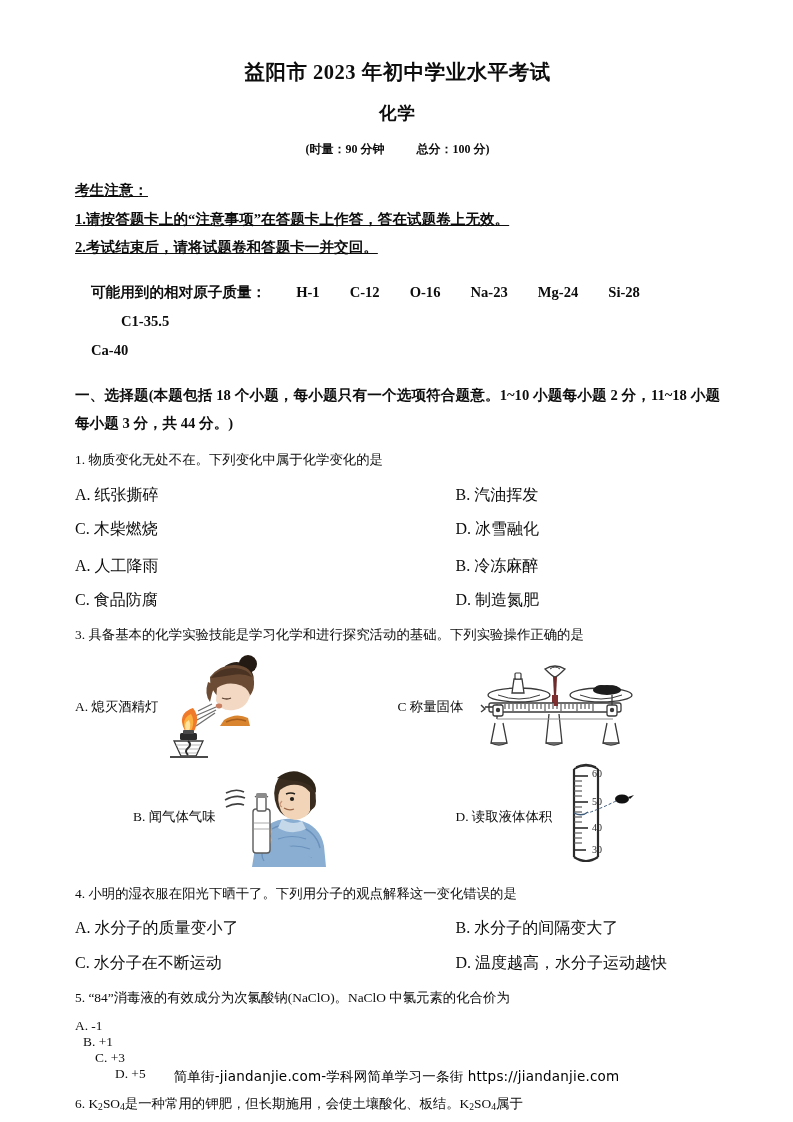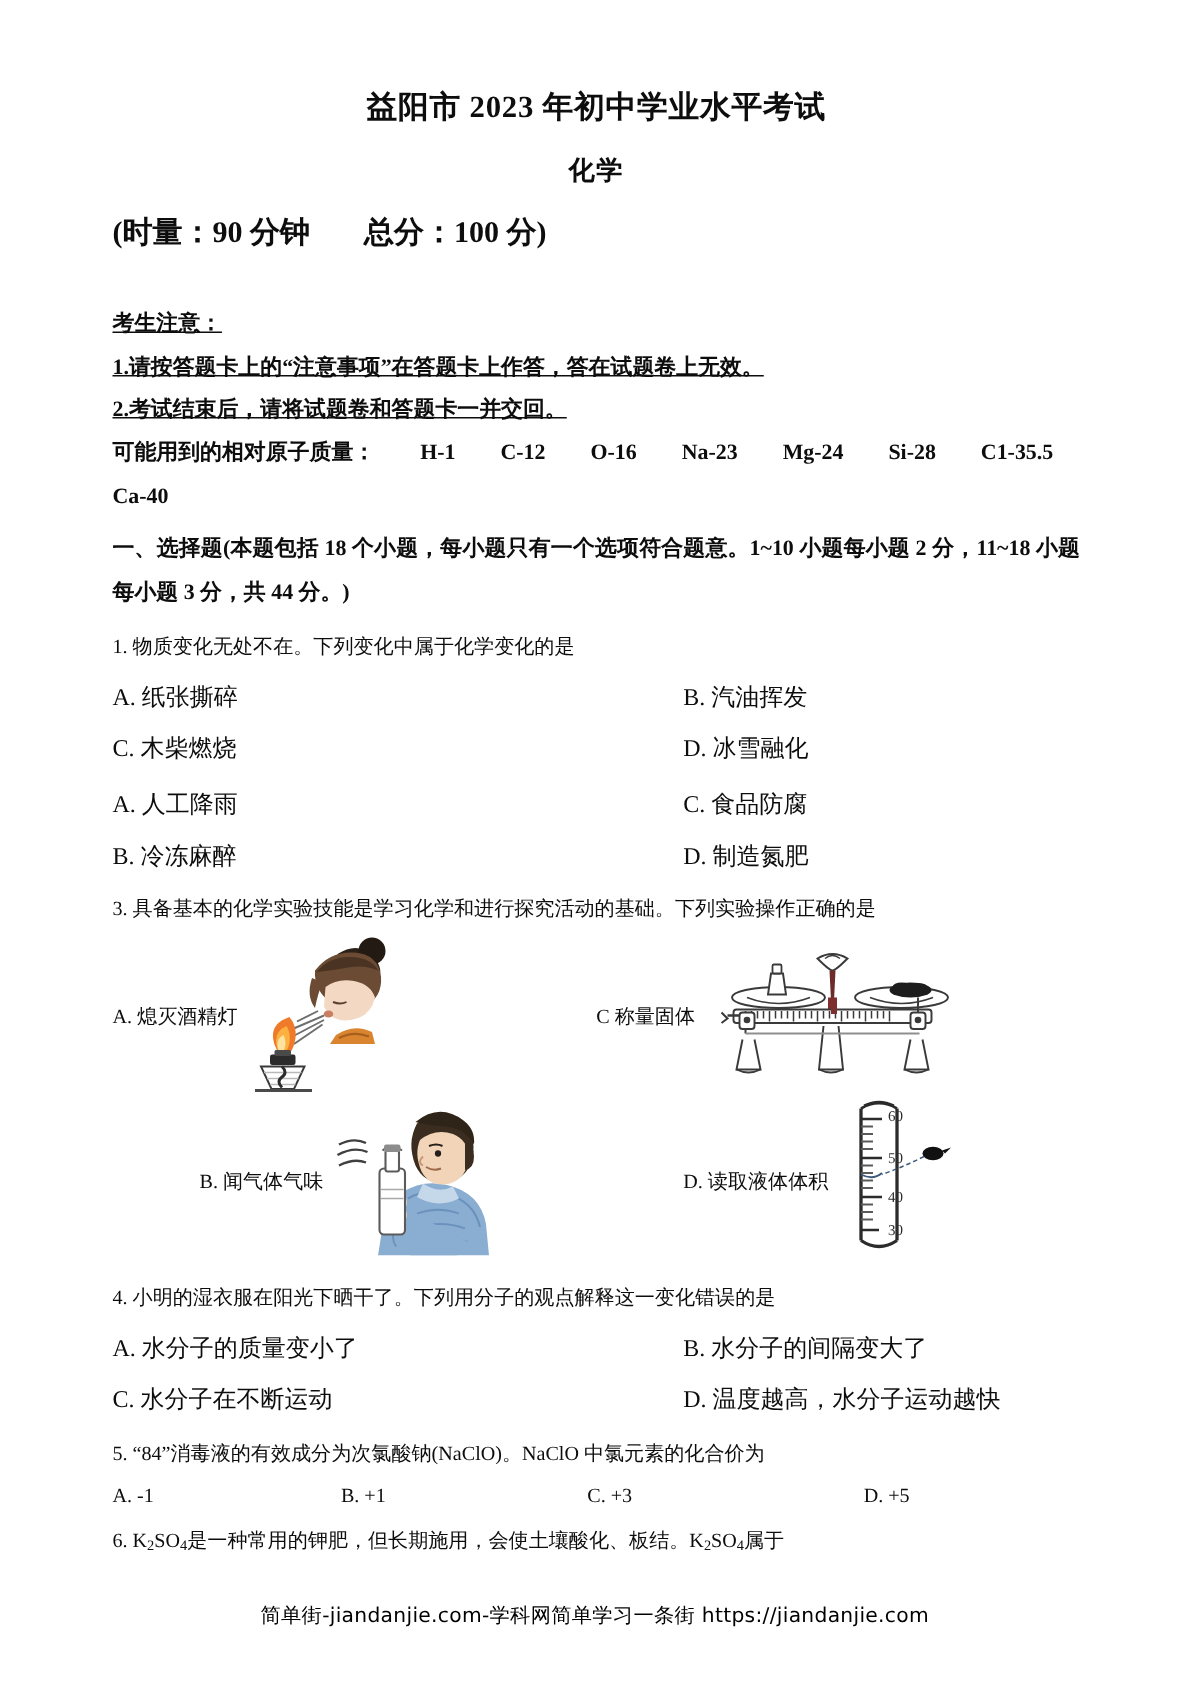--- a/index.html
+++ b/index.html
@@ -40,43 +40,44 @@
     margin: 0 0 14px 0;
   }
   .subject-title {
     text-align: center;
     font-weight: bold;
     font-size: 17.5px;
     letter-spacing: 1px;
     margin: 0 0 16px 0;
   }
   .meta-line {
-    font-weight: bold;
-    font-size: 20px;
-    margin: 0 0 34px 0;
+    text-align: center;
+    font-weight: bold;
+    font-size: 12px;
+    margin: 0 0 18px 0;
   }
   .meta-line .gap { display: inline-block; width: 26px; }
 
   
   .notice {
     font-weight: bold;
     font-size: 14.6px;
     line-height: 1.98;
   }
   .notice p { margin: 0; text-decoration: underline; }
 
   .atomic-line {
     font-weight: bold;
     font-size: 14.6px;
     line-height: 1.98;
     margin: 0;
   }
   .atomic-line .am { display: inline-block; margin-left: 30px; white-space: nowrap; }
   .atomic-line .am:first-of-type { margin-left: 12px; }
-  .atomic-wrap { margin: 0; }
+  .atomic-wrap { margin: 16px; }
 
   
   .section-head {
     font-weight: bold;
     font-size: 14.6px;
     line-height: 1.95;
     margin: 6px 0 4px 0;
     text-align: justify;
   }
   .q-stem {
@@ -95,20 +96,21 @@
     font-size: 16px;
     line-height: 1.6;
     padding: 9px 0 0 0;
   }
   .opts-2col .opt:nth-child(even) { padding-left: 58px; }
 
   .opts-4col {
     display: flex;
     margin-top: 10px;
     font-size: 13.4px;
+    flex-direction: column;
   }
   .opts-4col .opt { width: 25%; }
   .opts-4col .opt.c2 { padding-left: 8px; font-family: Liberation Serif, serif; }
   .opts-4col .opt.c3 { padding-left: 20px; }
   .opts-4col .opt.c4 { padding-left: 40px; }
 
   sub { font-size: 0.72em; vertical-align: -0.22em; }
 
   
   .pic-grid {
@@ -178,22 +180,22 @@
         <div class="opt">A. 纸张撕碎</div>
         <div class="opt">B. 汽油挥发</div>
         <div class="opt">C. 木柴燃烧</div>
         <div class="opt">D. 冰雪融化</div>
       </div>
     </div>
 
     <div>
       <div class="opts-2col">
         <div class="opt">A. 人工降雨</div>
+        <div class="opt">B. 冷冻麻醉</div>
         <div class="opt">C. 食品防腐</div>
-        <div class="opt">B. 冷冻麻醉</div>
         <div class="opt">D. 制造氮肥</div>
       </div>
     </div>
 
     <div>
       <p class="q-stem">3. 具备基本的化学实验技能是学习化学和进行探究活动的基础。下列实验操作正确的是</p>
       <div class="pic-grid">
 
         <div class="pic-cell">
           <span class="pic-label">A. 熄灭酒精灯</span>

